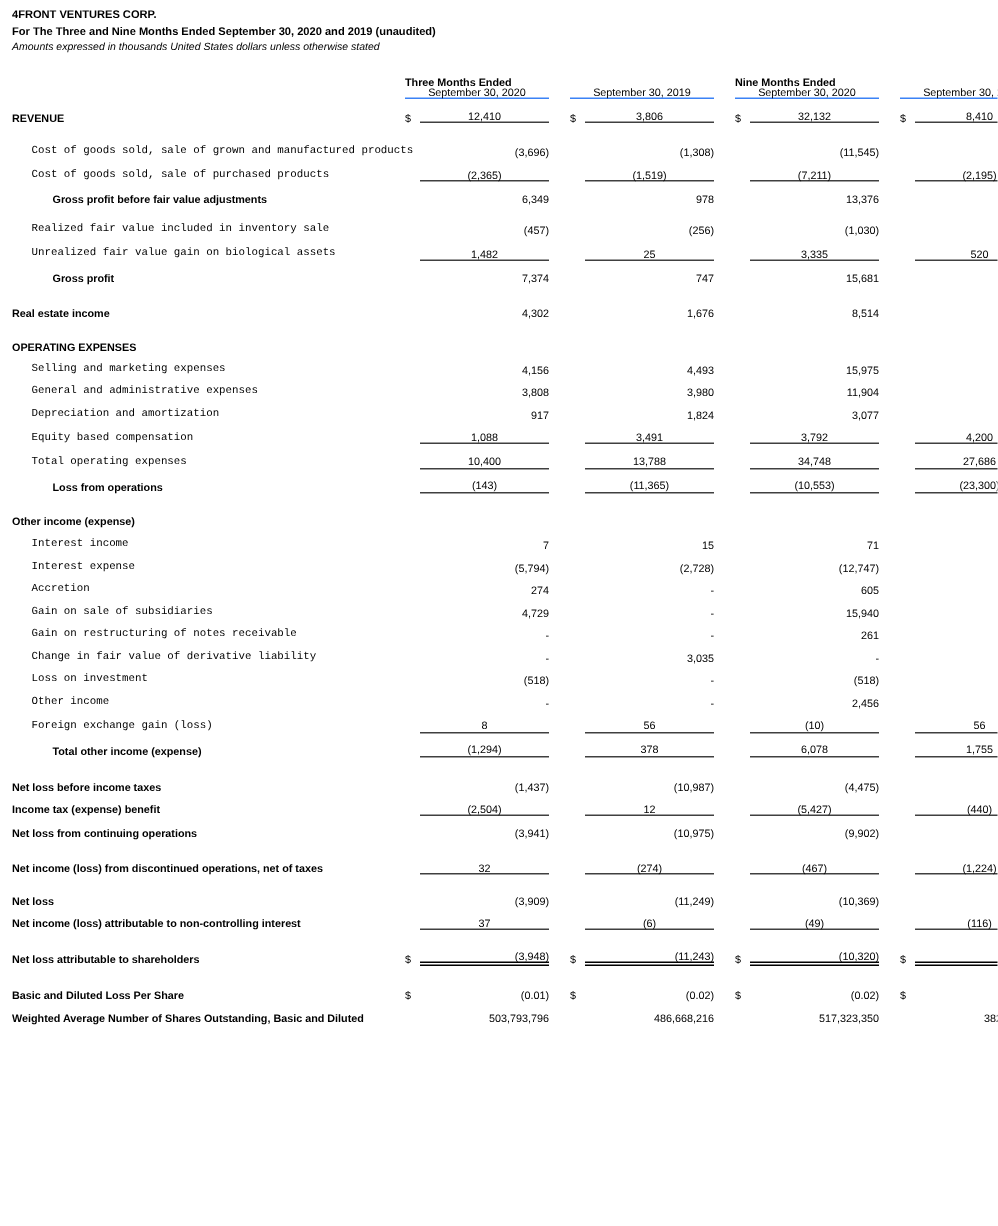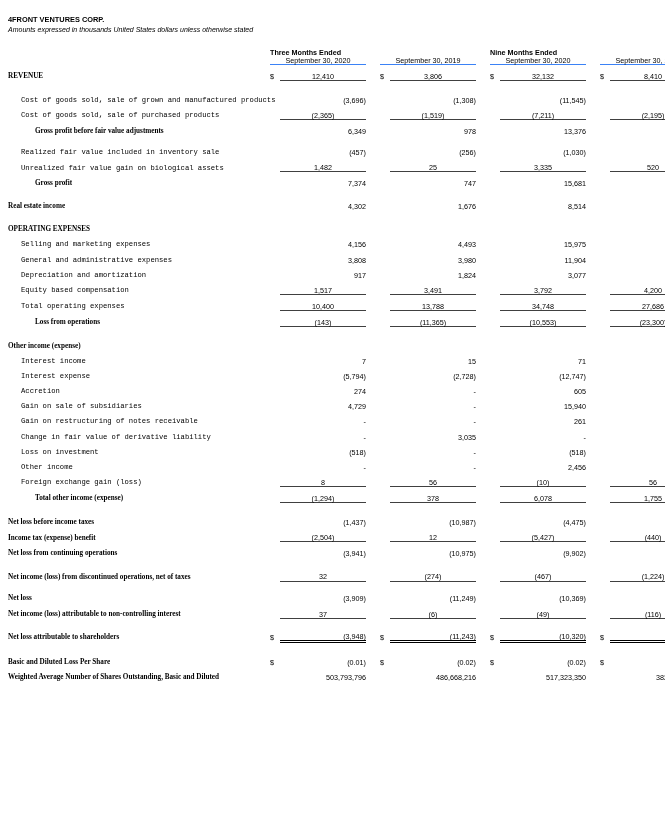--- a/index.html
+++ b/index.html
@@ -2,21 +2,21 @@
 <html><head>
 <meta charset="utf-8">
 <style>
   html, body { margin:0; padding:0; background:#ffffff; }
   body {
     width:665px; height:817px;
     font-family:"Liberation Sans", sans-serif;
     color:#000000;
     font-size:7.2px;
   }
-  .page { position:relative; width:529px; height:817px; padding:14px 8px 0 8px; box-sizing:border-box; }
+  .page { position:relative; width:529px; height:817px; padding:4px 8px 0 8px; box-sizing:border-box; }
 
   .hdr { line-height:1.55; }
   .hdr .l1 { font-weight:bold; font-size:7.4px; }
   .hdr .l2 { font-style:italic; font-size:7.2px; }
   .hdr .l3 { font-weight:bold; font-size:7.4px; }
   .hdr .l4 { font-weight:bold; font-size:7.4px; }
   .hdr .l5 { font-style:italic; font-size:7.0px; }
 
   table.fin { width:100%; border-collapse:collapse; margin-top:13px; table-layout:fixed; }
   table.fin td { padding:0; vertical-align:bottom; font-size:7.2px; line-height:1.0; }
@@ -24,21 +24,21 @@
   
   col.c-label { width:262px; }
   col.c-cur   { width:10px; }
   col.c-val   { width:86px; }
   col.c-gap   { width:14px; }
 
   .rowh { height:15.1px; }
   .rowh td { height:15.1px; }
 
   .lbl { white-space:nowrap; }
-  .lbl.b { font-weight:bold;font-family:Liberation Serif, serif; }
+  .lbl.b { font-weight:bold; }
   .lbl.ind1 { padding-left:13px;font-family:Liberation Mono, monospace; }
   .lbl.ind2 { padding-left:27px; font-weight:bold; }
 
   .val { text-align:right; white-space:nowrap; padding-right:1px; }
   .cur { text-align:left; white-space:nowrap; }
 
   .u1 { border-bottom:1px solid #404040;text-align:center; }
   .u2 { border-bottom:3px double #000; }
 
   .grouphdr td { font-weight:bold; text-align:left; font-size:7.2px; padding-bottom:2px; }
@@ -50,20 +50,21 @@
 
   .center-span { text-align:center; }
 </style>
 </head>
 <body>
 
 <div class="page">
 
   <div class="hdr">
     <div class="l1">4FRONT VENTURES CORP.</div>
+    <div class="l4">For The Three and Nine Months Ended September 30, 2020 and 2019 (unaudited)</div>
     <div class="l5">Amounts expressed in thousands United States dollars unless otherwise stated</div>
   </div>
 
   <table class="fin">
     <colgroup>
       <col class="c-label">
       <col class="c-cur">
         <col class="c-val">
         <col class="c-gap">
       <col class="c-cur">
@@ -270,21 +271,21 @@
           <td></td>
           <td class="cur"></td>
           <td class="val">3,077</td>
           <td></td>
           <td class="cur"></td>
           <td class="val">2,530</td>
         </tr>
         <tr class="rowh">
           <td class="lbl ind1">Equity based compensation</td>
           <td class="cur"></td>
-          <td class="val u1">1,517</td>
+          <td class="val u1">1,088</td>
           <td></td>
           <td class="cur"></td>
           <td class="val u1">3,491</td>
           <td></td>
           <td class="cur"></td>
           <td class="val u1">3,792</td>
           <td></td>
           <td class="cur"></td>
           <td class="val u1">4,200</td>
         </tr>

